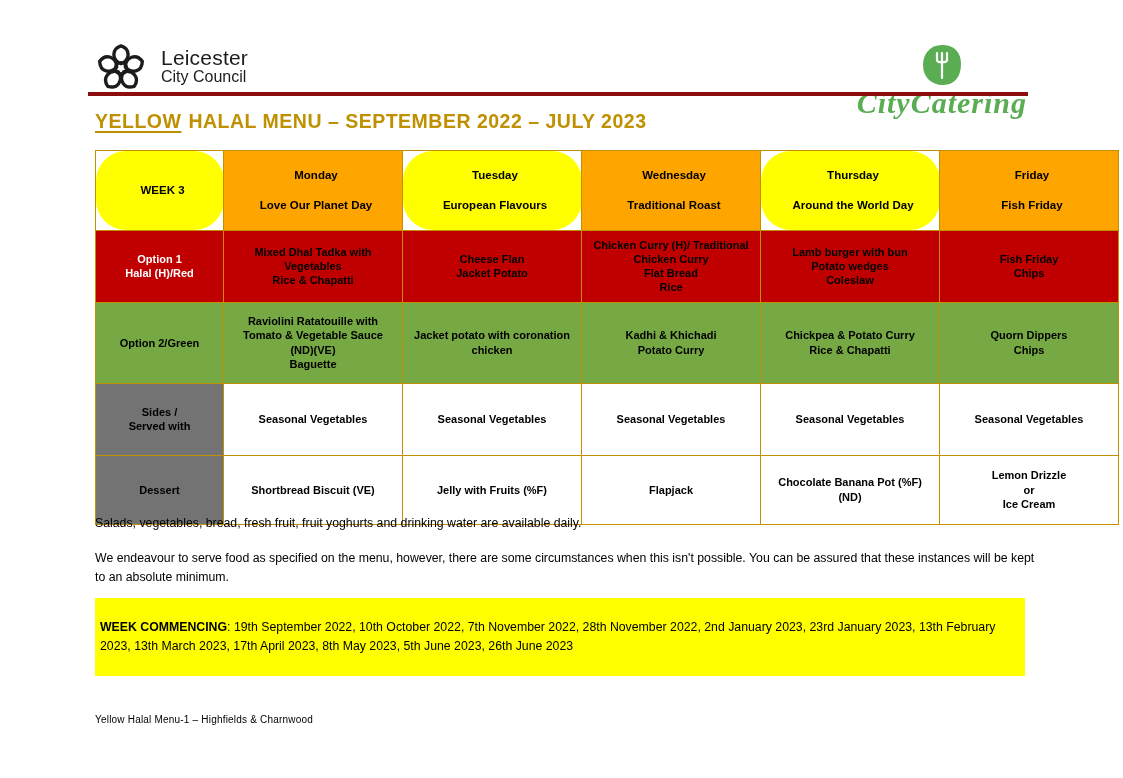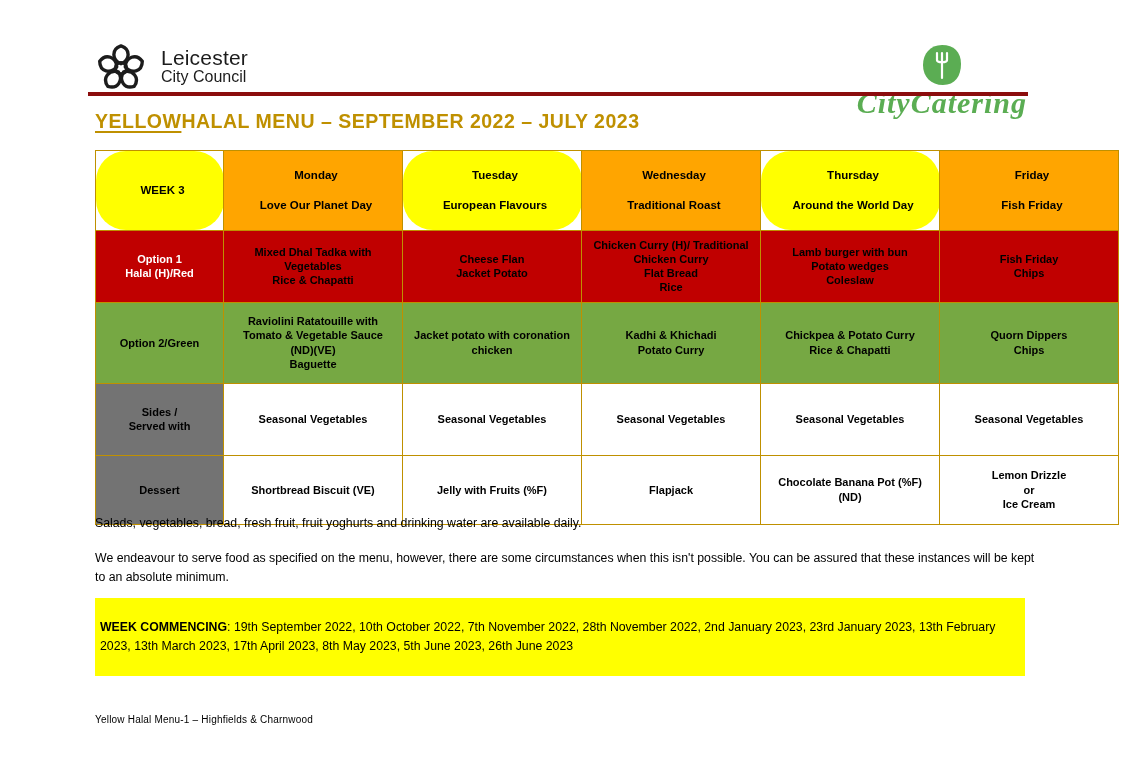--- a/index.html
+++ b/index.html
@@ -23,21 +23,21 @@
     font-family:"Liberation Serif", serif;letter-spacing:1px;
   }
   .top-rule{position:absolute;left:88px;top:92px;width:940px;height:4px;background:#8b0d0d;}
   
   .doc-title{
     position:absolute;left:95px;top:110px;
     font-size:19.5px;font-weight:bold;color:#bf9000;letter-spacing:0.5px;
     white-space:nowrap;
   }
   .doc-title .u{text-decoration:underline;text-decoration-thickness:2px;text-underline-offset:3px;}
-  .doc-title .rest{}
+  .doc-title .rest{margin-left:7px;}
   
   .menu-table{
     position:absolute;left:95px;top:150px;
     border-collapse:collapse;table-layout:fixed;
     width:927px;
   }
   .menu-table td{
     border:1.5px solid #bf9000;
     text-align:center;vertical-align:middle;
     font-weight:bold;font-size:11px;line-height:1.3;

